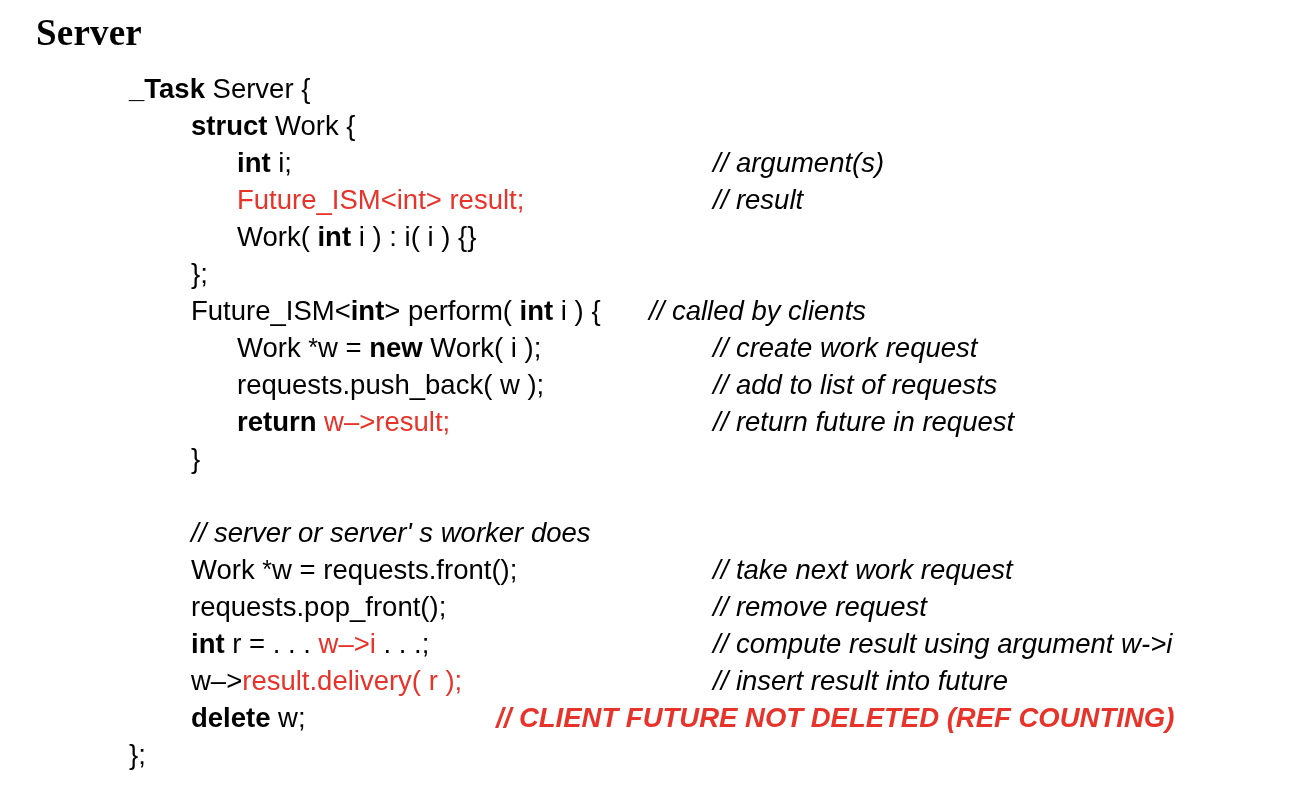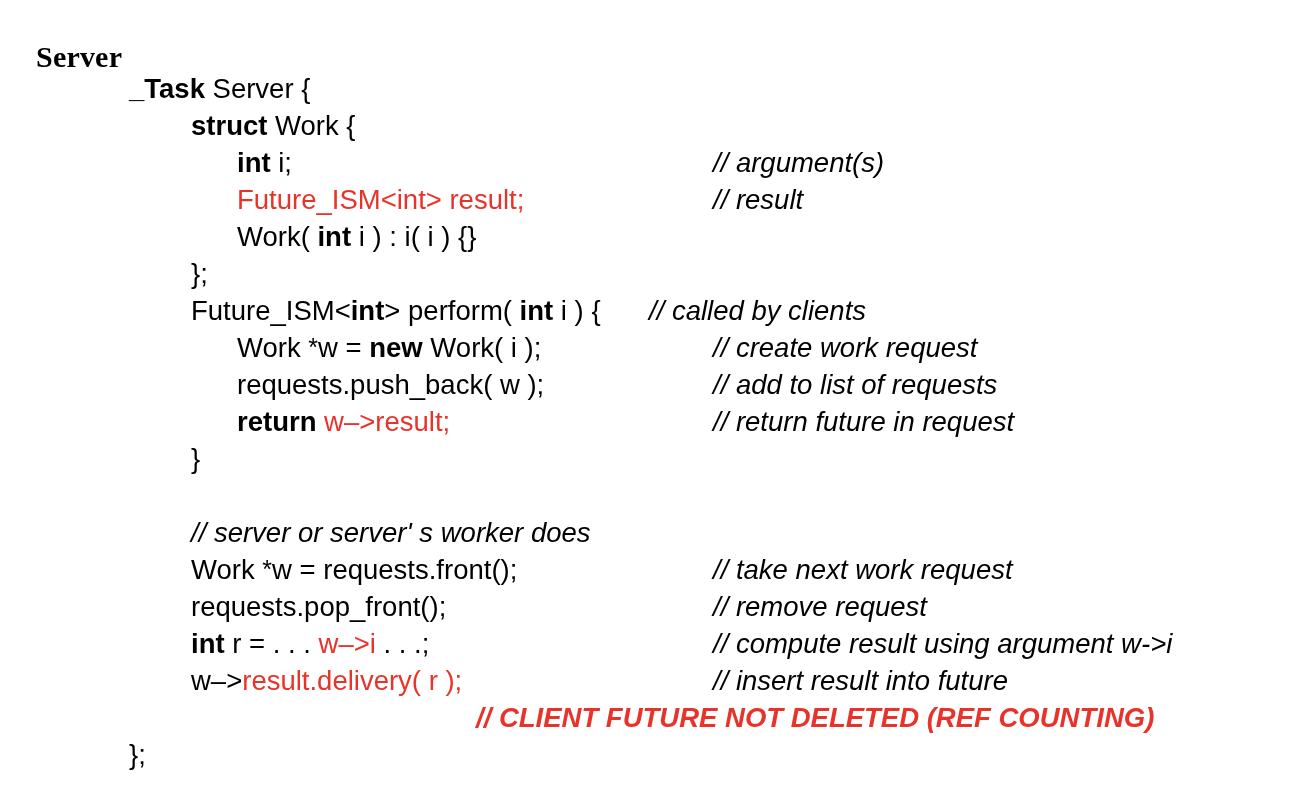--- a/index.html
+++ b/index.html
@@ -23,26 +23,25 @@
     background: #ffffff;
   }
 
   
   .slide-title {
     position: absolute;
     left: 36px;
     top: 16px;
     font-family: "Liberation Serif", serif;
     font-weight: bold;
-    font-size: 30px;
+    font-size: 37px;
     line-height: 34px;
     color: #000000;
     letter-spacing: 0.2px;
     white-space: pre;
-    margin-top: 24px;
   }
 
   
   .code {
     position: absolute;
     left: 0;
     top: 70px;
     width: 1290px;
     padding-left: 41px;
   }
@@ -74,20 +73,21 @@
 
   
   .b   { font-weight: bold; }
   .rb  { color: #e8332a; font-weight: normal; }
   .cmt { font-style: italic; color: #000000; white-space: pre; }
   .cmt-red {
     font-style: italic;
     font-weight: bold;
     color: #e8332a;
     white-space: pre;
+    margin-left: 20px;
   }
   .star { font-size: 25px; vertical-align: 1px; }
 </style>
 </head>
 <body>
 
 <div class="slide">
 
   <div class="slide-title">Server</div>
 
@@ -102,17 +102,17 @@
       <div class="code-line" id="line-new-work"><span class="code-text ind-2"><span>Work </span><span class="star">*</span><span>w = </span><span class="b">new</span><span> Work( i );</span></span><span class="code-text cmt-col cmt">// create work request</span></div>
       <div class="code-line" id="line-push-back"><span class="code-text ind-2"><span>requests.push_back( w );</span></span><span class="code-text cmt-col cmt">// add to list of requests</span></div>
       <div class="code-line" id="line-return-result"><span class="code-text ind-2"><span class="b">return </span><span class="rb">w–&gt;result;</span></span><span class="code-text cmt-col cmt">// return future in request</span></div>
       <div class="code-line" id="line-close-perform"><span class="code-text ind-1"><span>}</span></span></div>
       <div class="code-line" id="line-blank"></div>
       <div class="code-line" id="line-comment-worker"><span class="code-text ind-1 cmt">// server or server' s worker does</span></div>
       <div class="code-line" id="line-front"><span class="code-text ind-1"><span>Work </span><span class="star">*</span><span>w = requests.front();</span></span><span class="code-text cmt-col cmt">// take next work request</span></div>
       <div class="code-line" id="line-pop-front"><span class="code-text ind-1"><span>requests.pop_front();</span></span><span class="code-text cmt-col cmt">// remove request</span></div>
       <div class="code-line" id="line-compute-r"><span class="code-text ind-1"><span class="b">int</span><span> r = . . . </span><span class="rb">w–&gt;i</span><span> . . .;</span></span><span class="code-text cmt-col cmt">// compute result using argument w-&gt;i</span></div>
       <div class="code-line" id="line-delivery"><span class="code-text cmt-col cmt">// insert result into future</span><span class="code-text ind-1"><span>w–&gt;</span><span class="rb">result.delivery( r );</span></span></div>
-      <div class="code-line" id="line-delete-w"><span class="code-text cmt-delete cmt-red">// CLIENT FUTURE NOT DELETED (REF COUNTING)</span></div>
+      <div class="code-line" id="line-delete-w"><span class="code-text ind-1"><span class="b">delete</span><span> w;</span></span><span class="code-text cmt-delete cmt-red">// CLIENT FUTURE NOT DELETED (REF COUNTING)</span></div>
       <div class="code-line" id="line-close-task"><span class="code-text ind-0"><span>};</span></span></div>
     </div>
 
 </div>
 
 </body></html>

